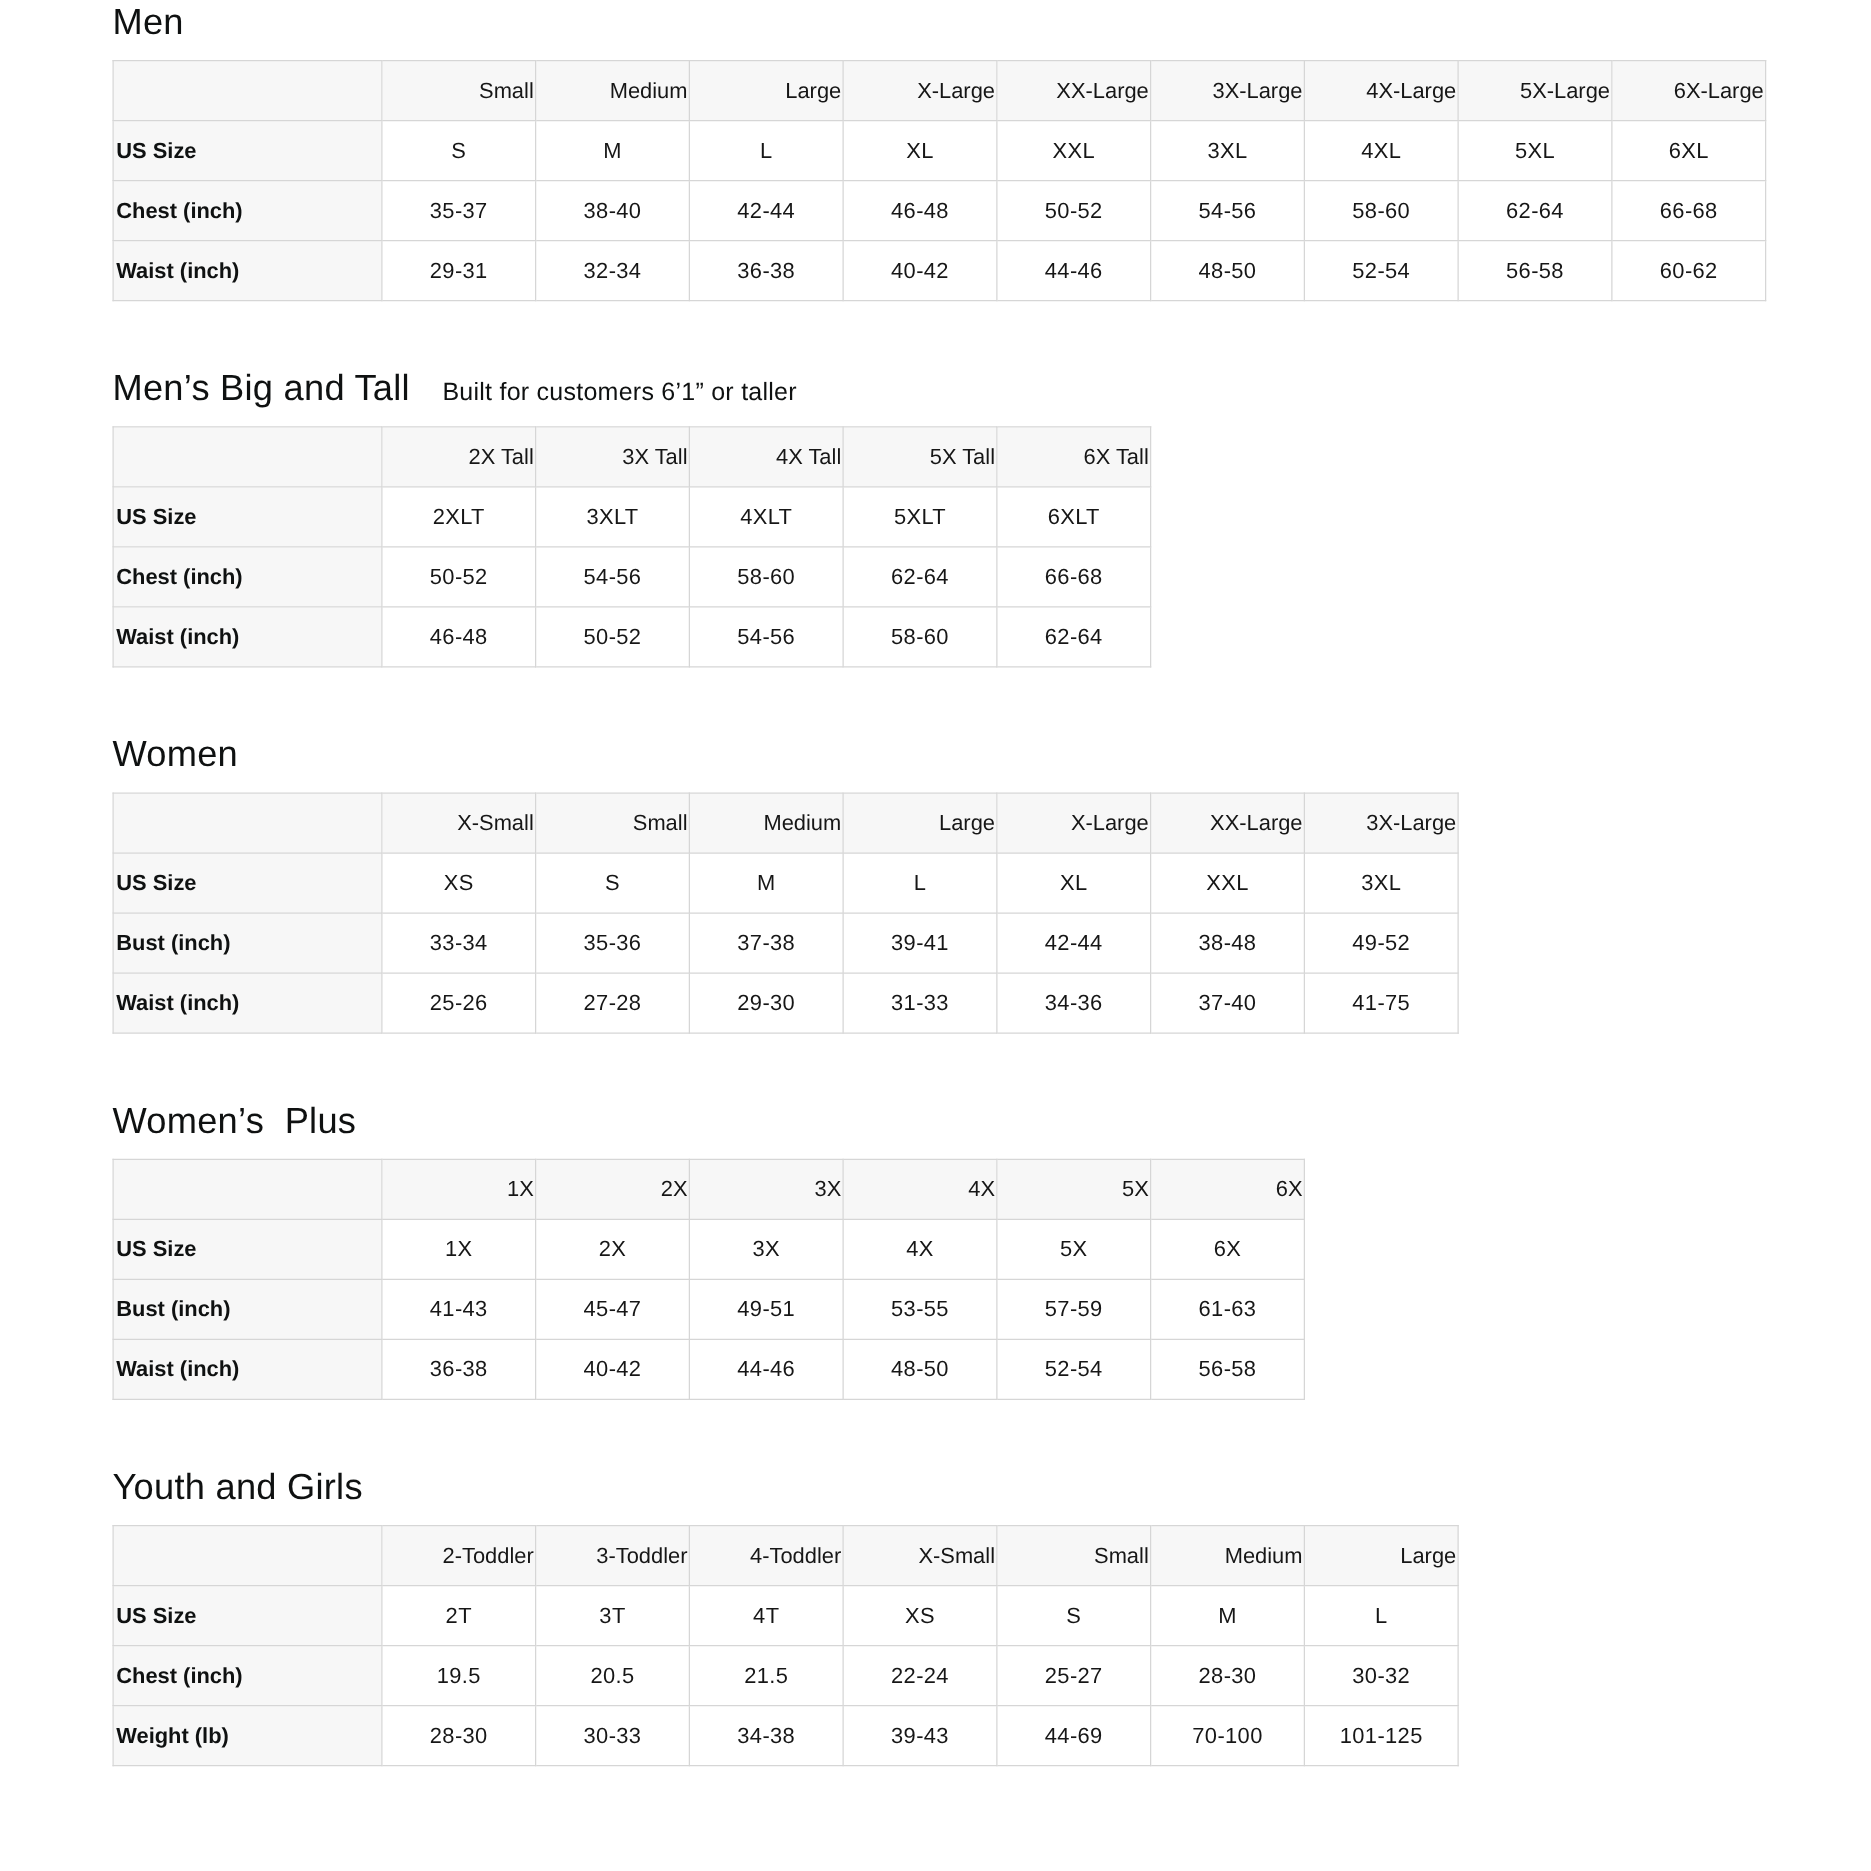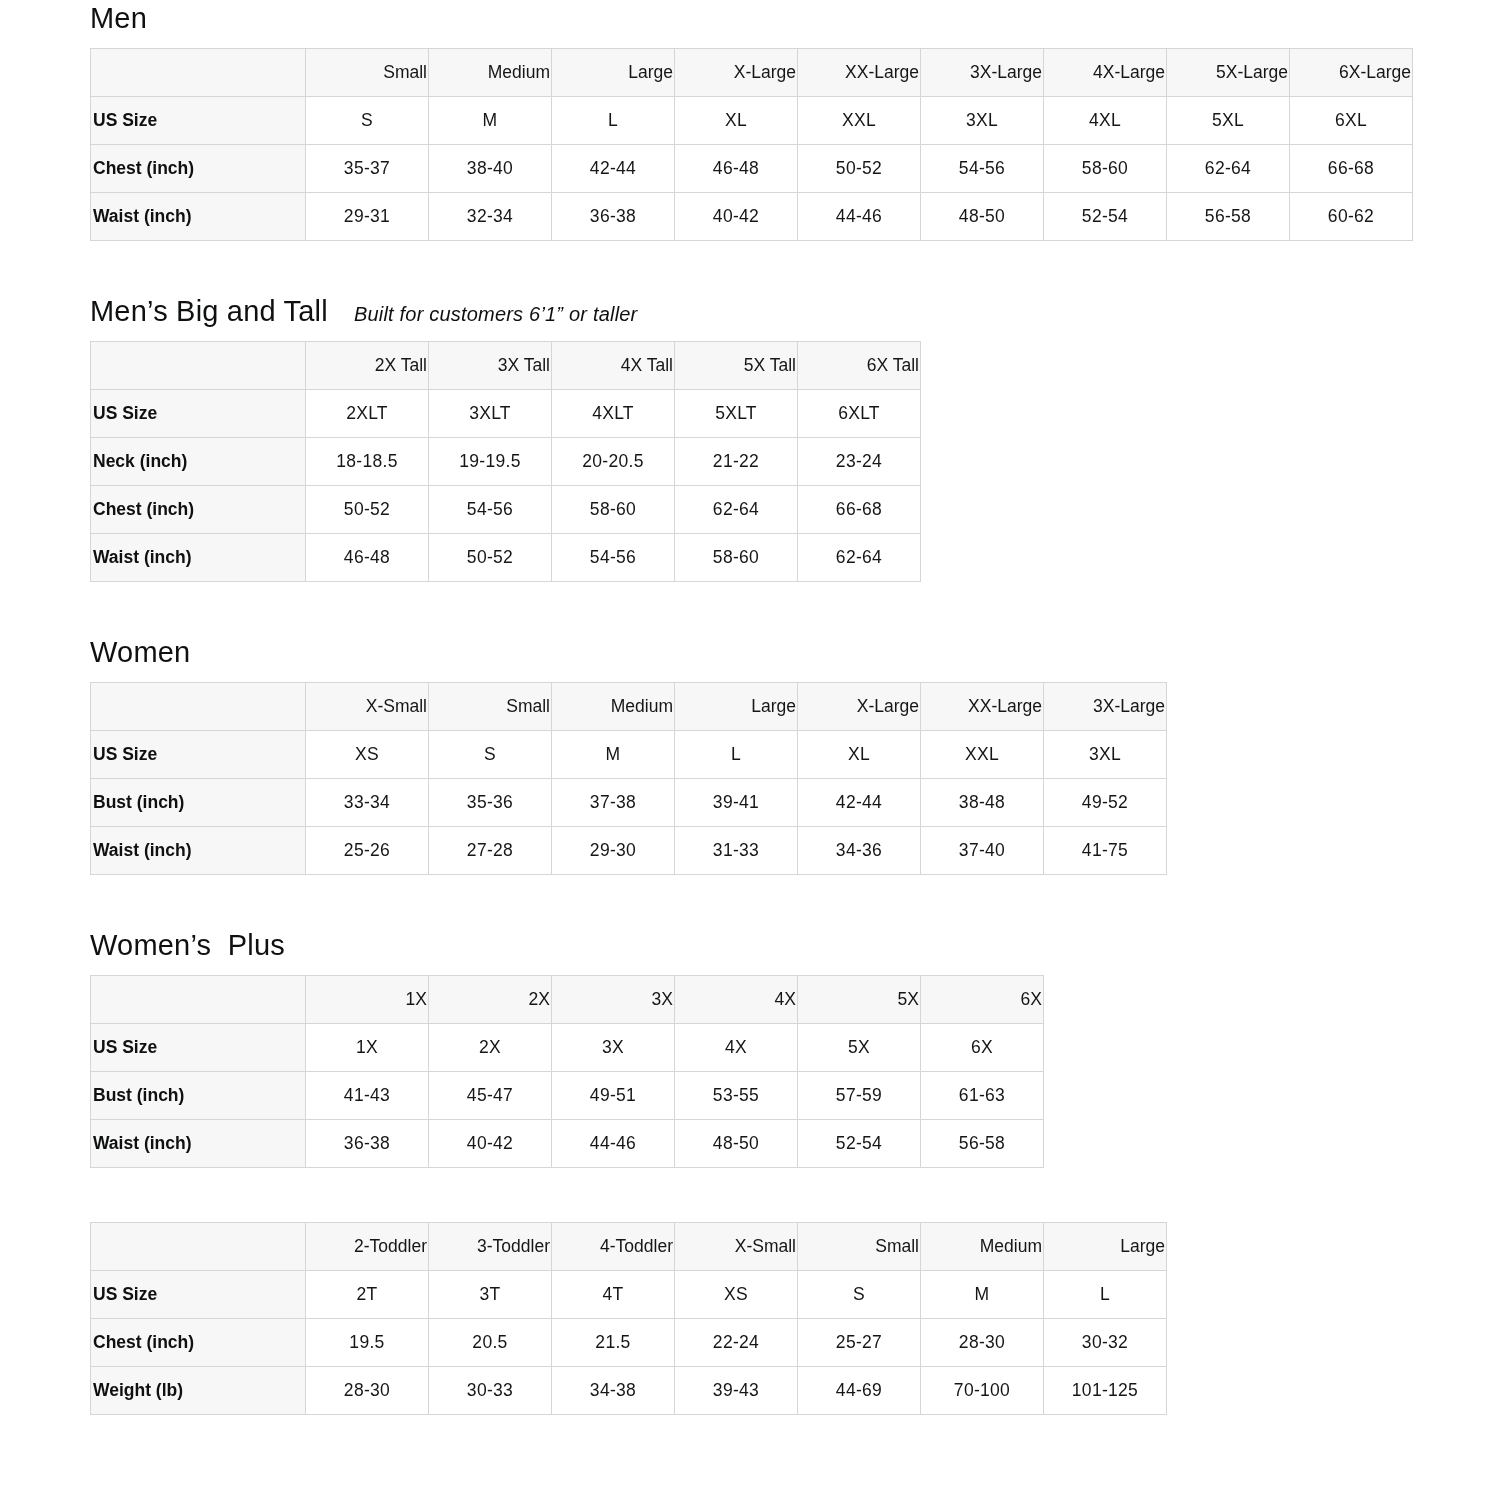--- a/index.html
+++ b/index.html
@@ -23,21 +23,20 @@
   }
   h2.section-title {
     margin: 0;
     font-size: 29px;
     font-weight: 400;
     color: #0f1111;
     letter-spacing: 0.2px;
     white-space: pre-wrap;
   }
   .section-subtitle {
-    font-style: italic;
     font-size: 20px;
     color: #0f1111;
     margin-left: 26px;
     letter-spacing: 0.2px;
   }
   .section-subtitle:empty { display: none; }
   table.size-table {
     border-collapse: collapse;
     table-layout: fixed;
   }
@@ -174,28 +173,20 @@
         <tbody>
           <tr>
             <th>US Size</th>
             <td>2XLT</td>
             <td>3XLT</td>
             <td>4XLT</td>
             <td>5XLT</td>
             <td>6XLT</td>
           </tr>
           <tr>
-            <th>Neck (inch)</th>
-            <td>18-18.5</td>
-            <td>19-19.5</td>
-            <td>20-20.5</td>
-            <td>21-22</td>
-            <td>23-24</td>
-          </tr>
-          <tr>
             <th>Chest (inch)</th>
             <td>50-52</td>
             <td>54-56</td>
             <td>58-60</td>
             <td>62-64</td>
             <td>66-68</td>
           </tr>
           <tr>
             <th>Waist (inch)</th>
             <td>46-48</td>
@@ -321,20 +312,23 @@
             <td>44-46</td>
             <td>48-50</td>
             <td>52-54</td>
             <td>56-58</td>
           </tr>
         </tbody>
       </table>
   </div>
 
   <div class="section">
+    <div class="section-header">
+      <h2 class="section-title">Youth and Girls</h2>
+    </div>
     <table class="size-table">
         <colgroup>
           <col class="label-col">
           <col class="data-col">
           <col class="data-col">
           <col class="data-col">
           <col class="data-col">
           <col class="data-col">
           <col class="data-col">
           <col class="data-col">

